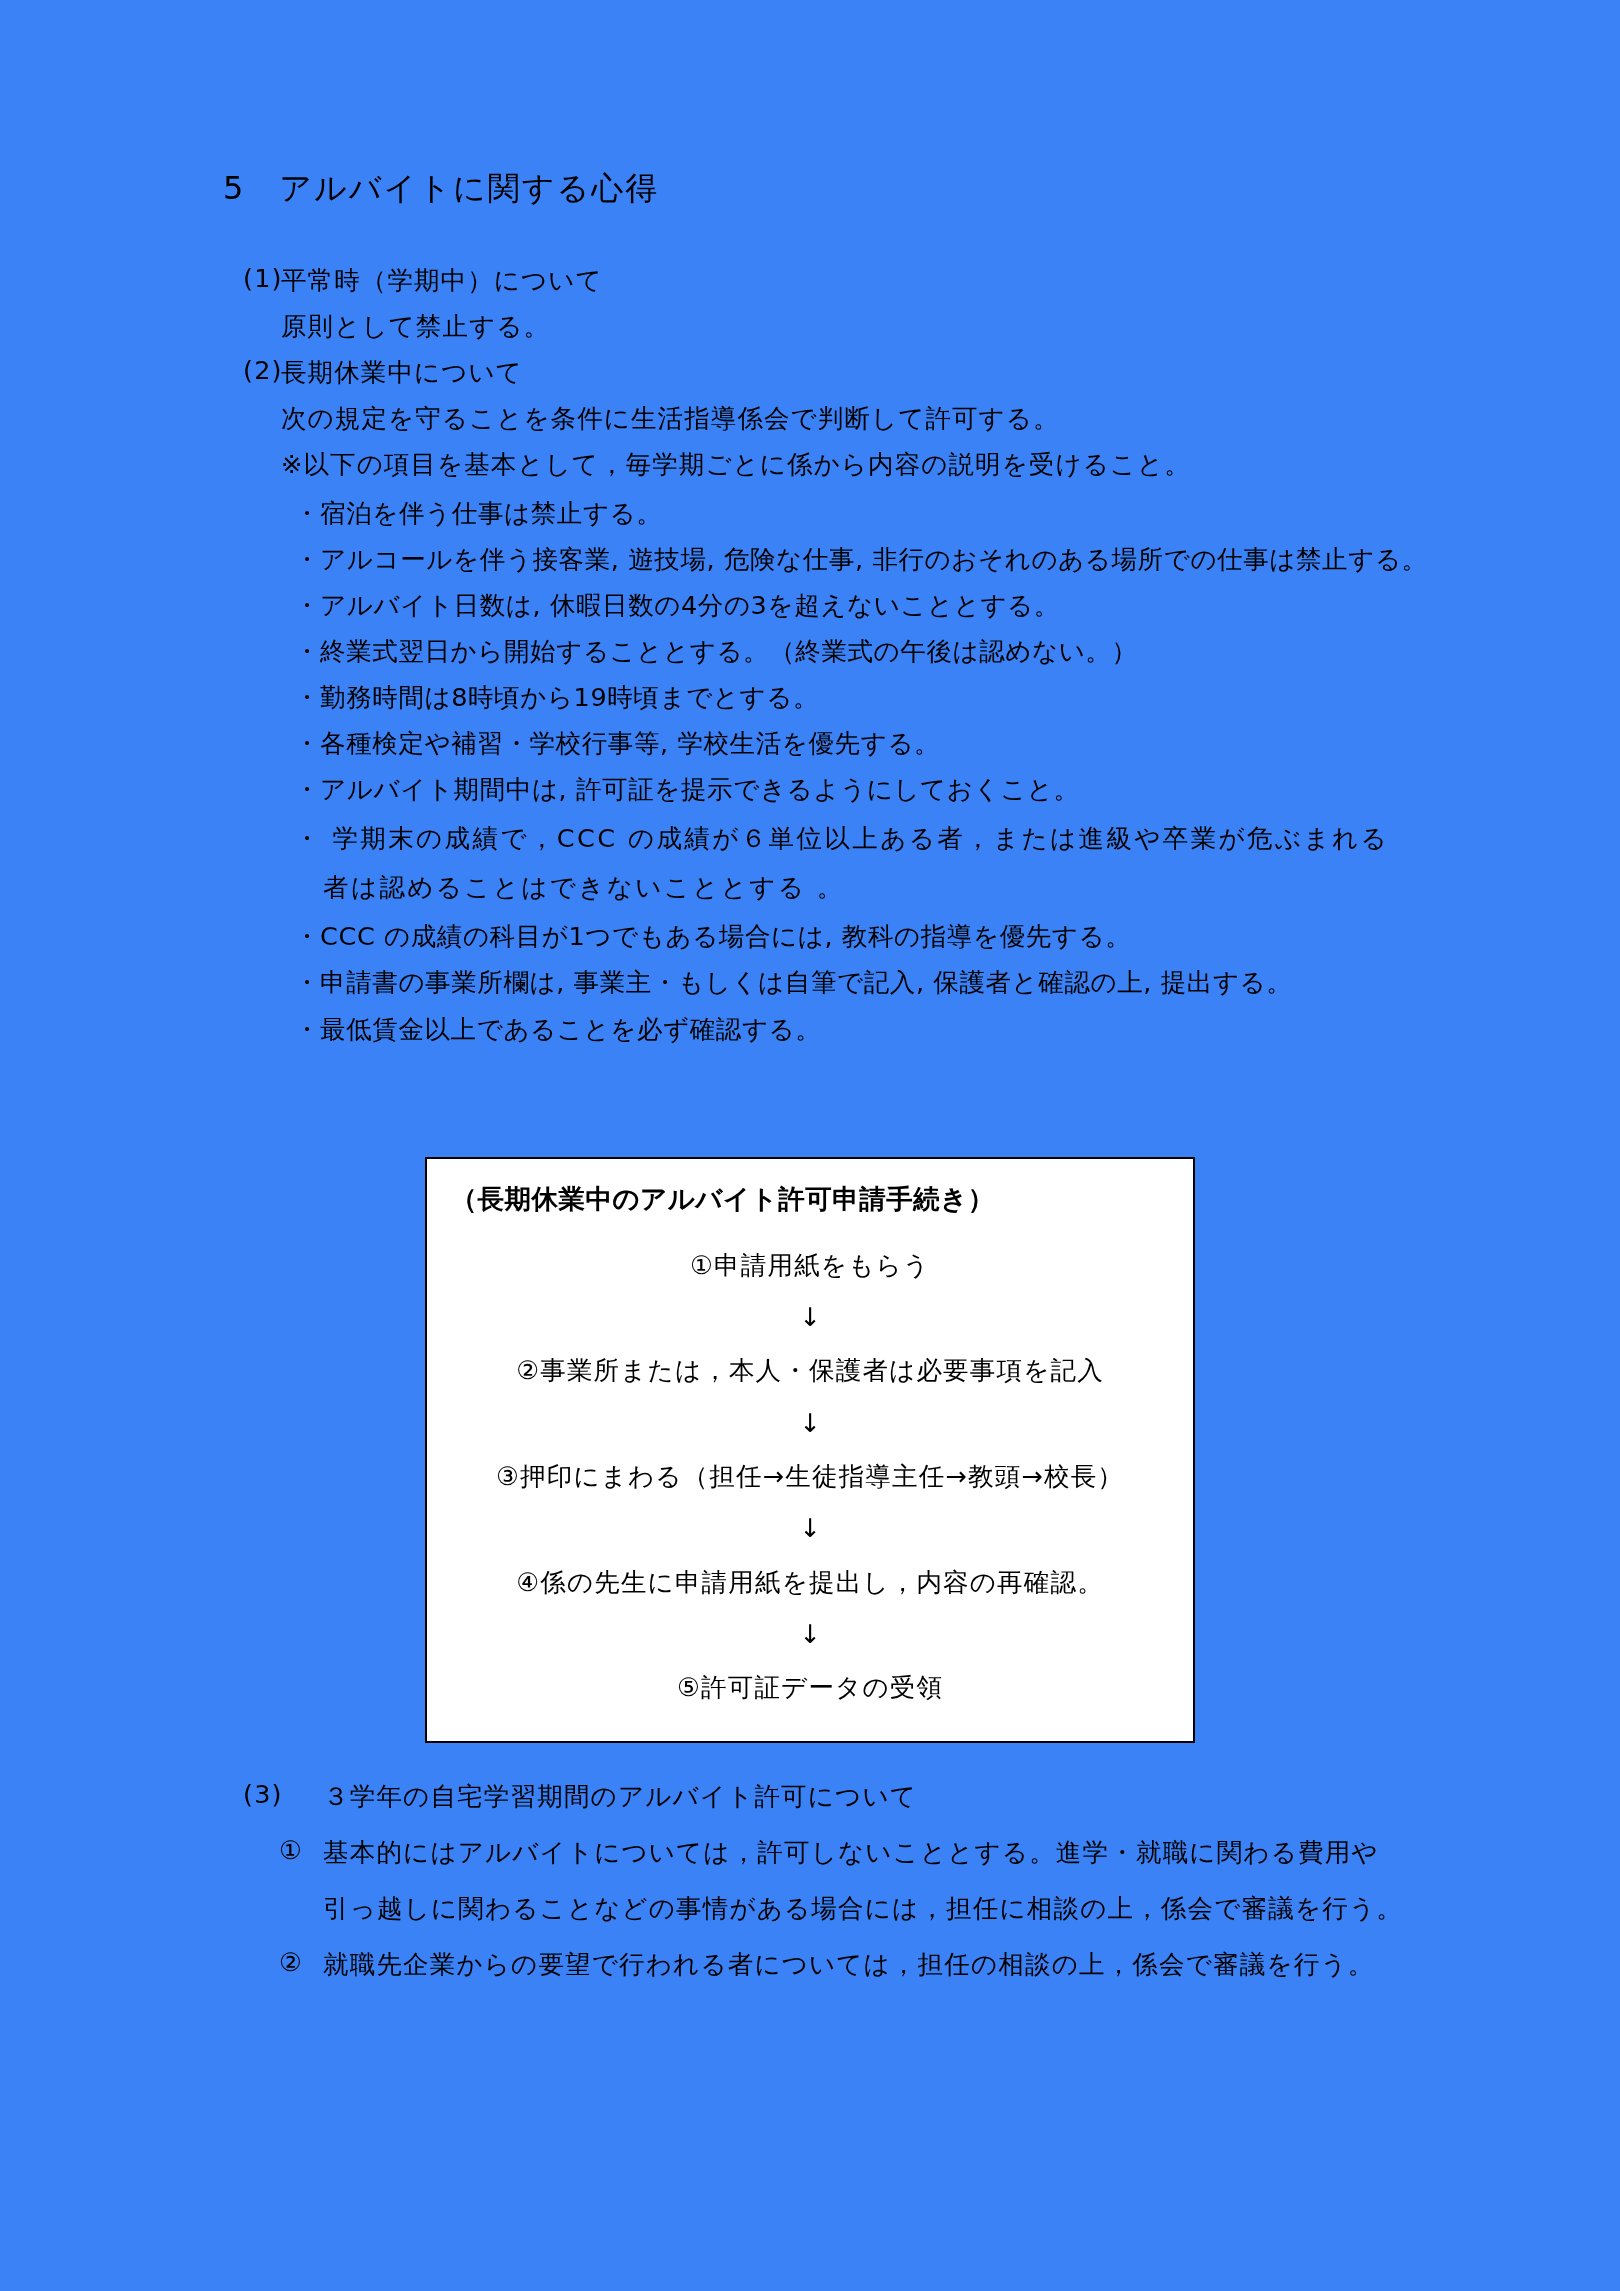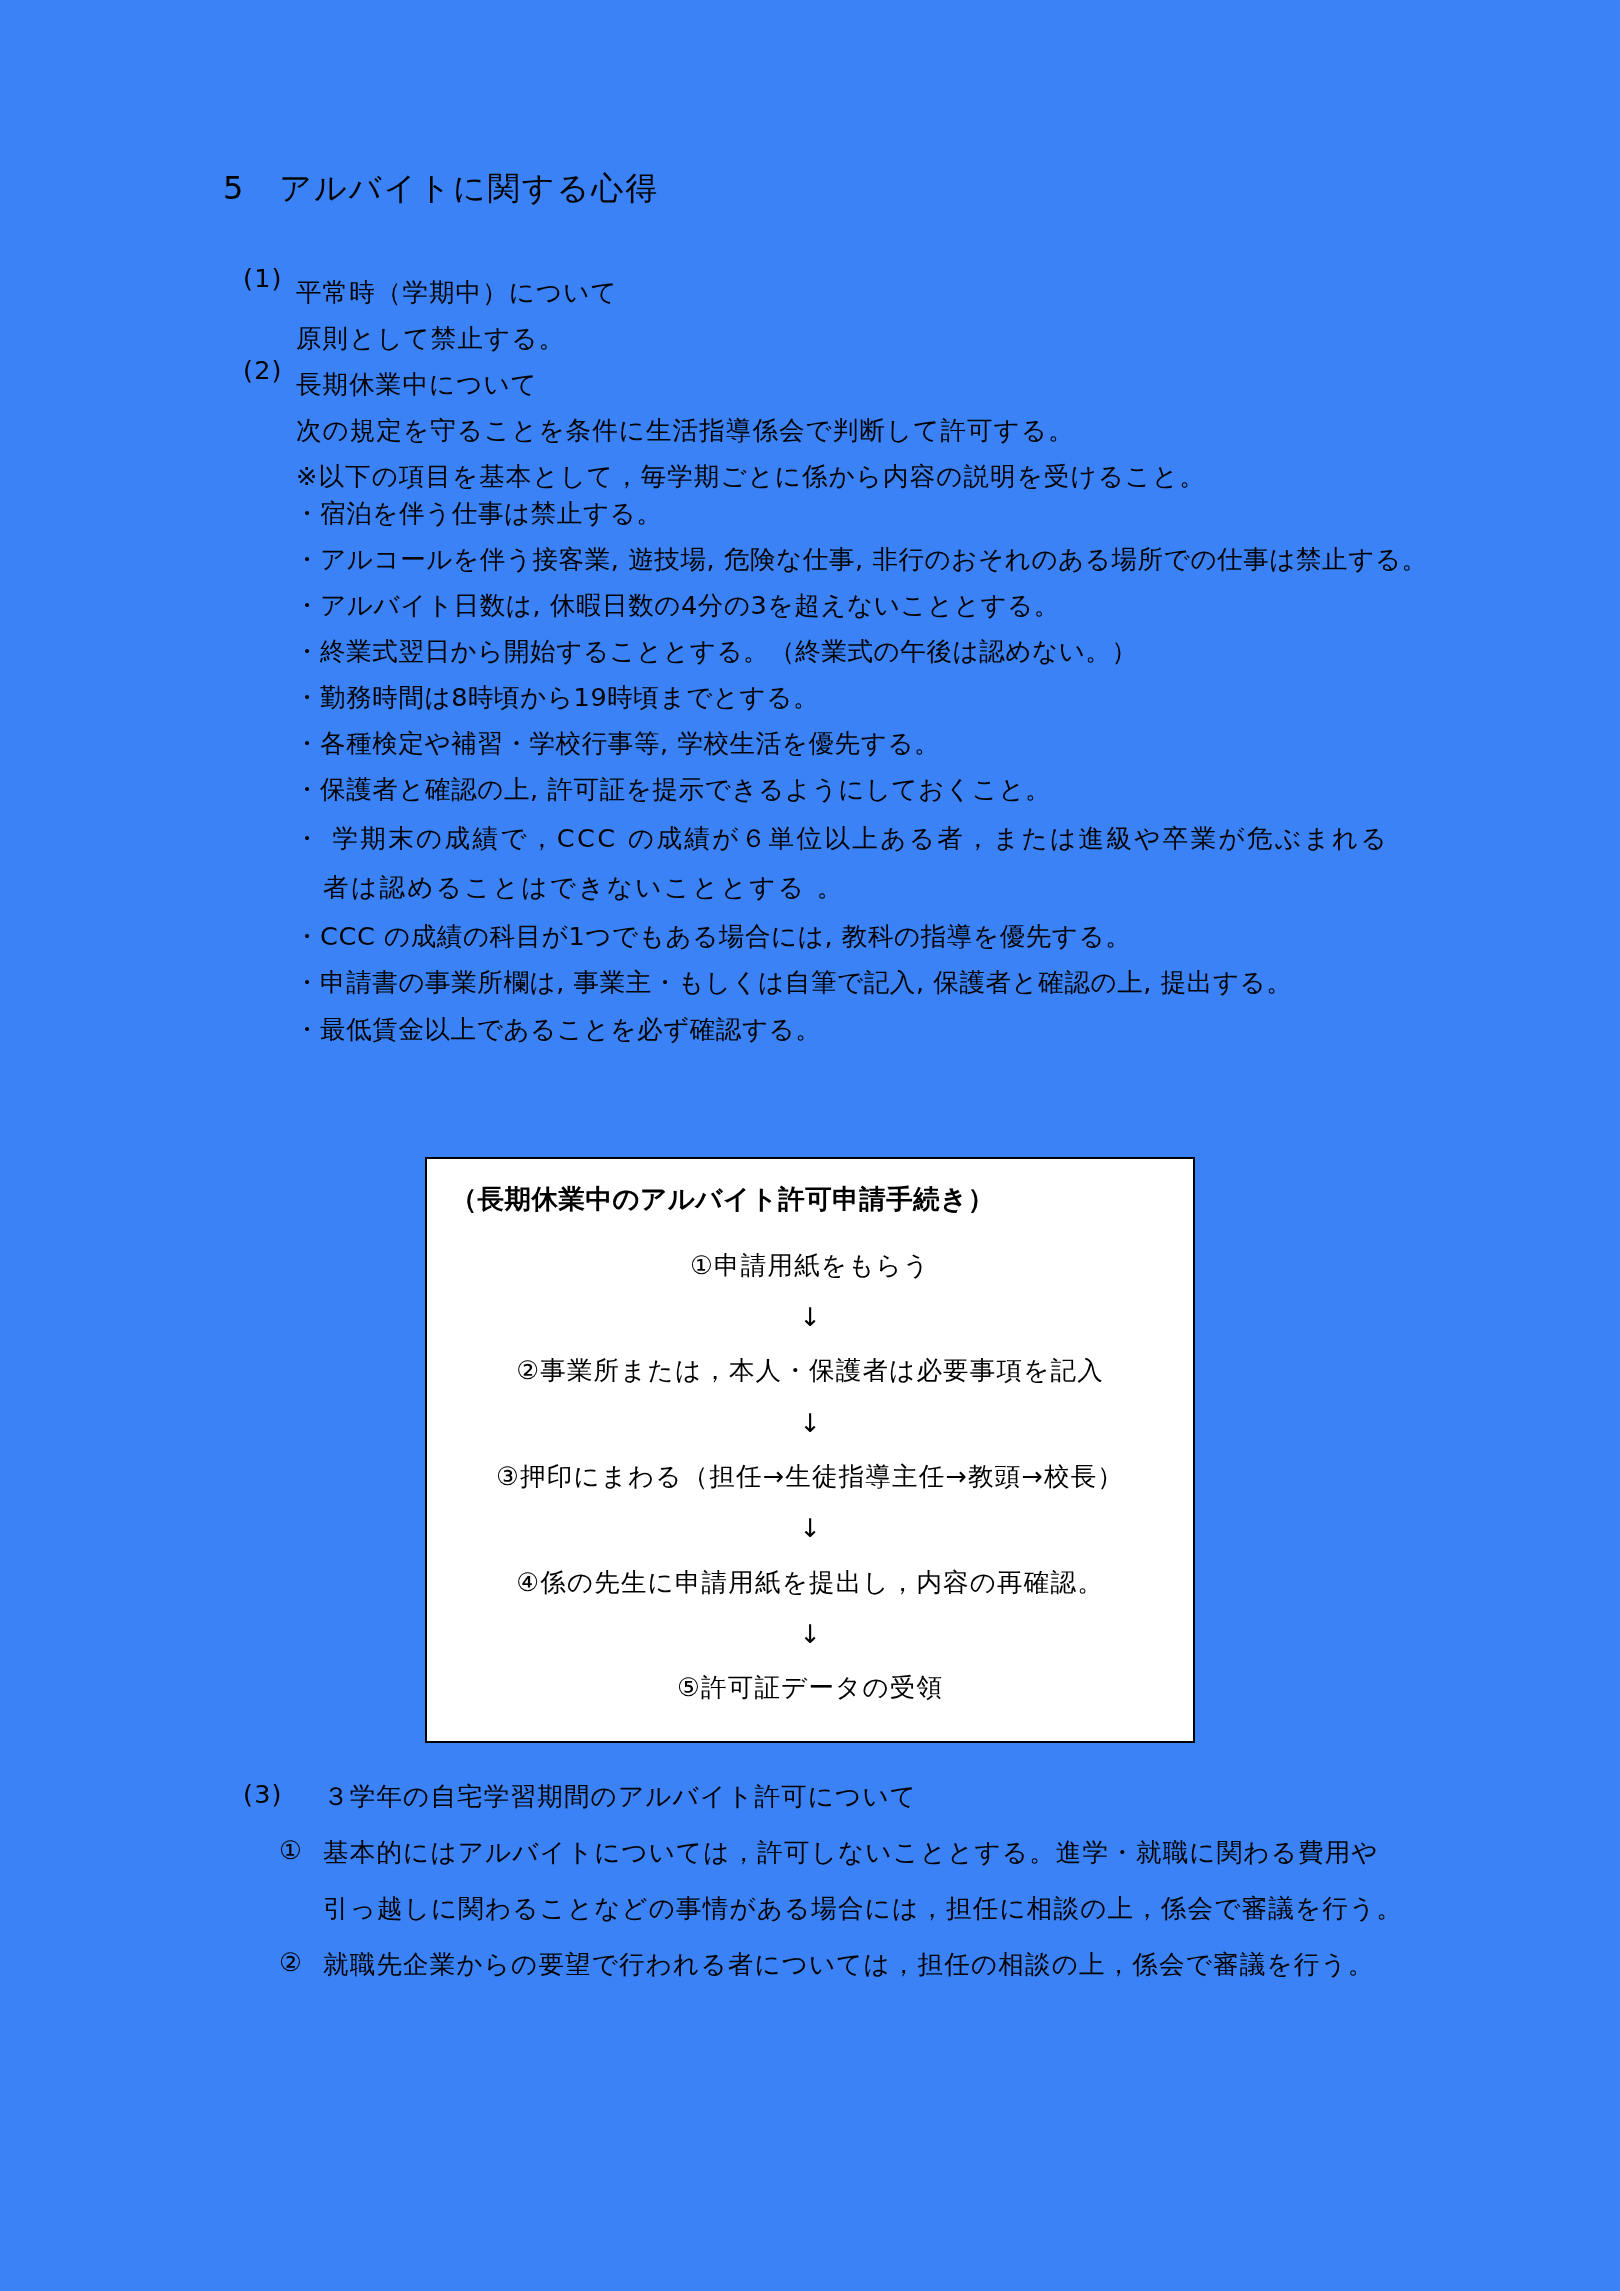--- a/index.html
+++ b/index.html
@@ -40,25 +40,24 @@
   }
   .sect-label {
     position: absolute;
     left: 243px;
     font-size: 25.5px;
     white-space: pre;
     letter-spacing: 1.2px;
   }
   .body-line {
     position: absolute;
-    left: 296px;
+    left: 281px;
     font-size: 25.5px;
     white-space: pre;
     letter-spacing: 1.1px;
-    margin-top: 12px;
   }
   .bullet-line {
     position: absolute;
     left: 294px;
     font-size: 25.5px;
     white-space: pre;
     letter-spacing: 0.6px;
   }
   .bullet-line.wide {
     letter-spacing: 2.4px;
@@ -145,21 +144,21 @@
     <div class="body-line" style="top:355px;">長期休業中について</div>
     <div class="body-line" style="top:401px;">次の規定を守ることを条件に生活指導係会で判断して許可する。</div>
     <div class="body-line" style="top:447px;">※以下の項目を基本として，毎学期ごとに係から内容の説明を受けること。</div>
 
     <div class="bullet-line" style="top:496px;">・宿泊を伴う仕事は禁止する。</div>
     <div class="bullet-line" style="top:542px;">・アルコールを伴う接客業, 遊技場, 危険な仕事, 非行のおそれのある場所での仕事は禁止する。</div>
     <div class="bullet-line" style="top:588px;">・アルバイト日数は, 休暇日数の4分の3を超えないこととする。</div>
     <div class="bullet-line" style="top:634px;">・終業式翌日から開始することとする。（終業式の午後は認めない。）</div>
     <div class="bullet-line" style="top:680px;">・勤務時間は8時頃から19時頃までとする。</div>
     <div class="bullet-line" style="top:726px;">・各種検定や補習・学校行事等, 学校生活を優先する。</div>
-    <div class="bullet-line" style="top:772px;">・保護者と確認の上, 許可証を提示できるようにしておくこと。</div>
+    <div class="bullet-line" style="top:772px;">・アルバイト期間中は, 許可証を提示できるようにしておくこと。</div>
 
     <div class="bullet-line wide" style="top:821px;">・ 学期末の成績で，CCC の成績が６単位以上ある者，または進級や卒業が危ぶまれる</div>
     <div class="indent-line" style="top:870px;">者は認めることはできないこととする 。</div>
 
     <div class="bullet-line" style="top:919px;">・CCC の成績の科目が1つでもある場合には, 教科の指導を優先する。</div>
     <div class="bullet-line" style="top:1012px;">・最低賃金以上であることを必ず確認する。</div>
     <div class="bullet-line" style="top:965px;">・申請書の事業所欄は, 事業主・もしくは自筆で記入, 保護者と確認の上, 提出する。</div>
 
     <div class="flow-box">
       <div class="flow-title">（長期休業中のアルバイト許可申請手続き）</div>

